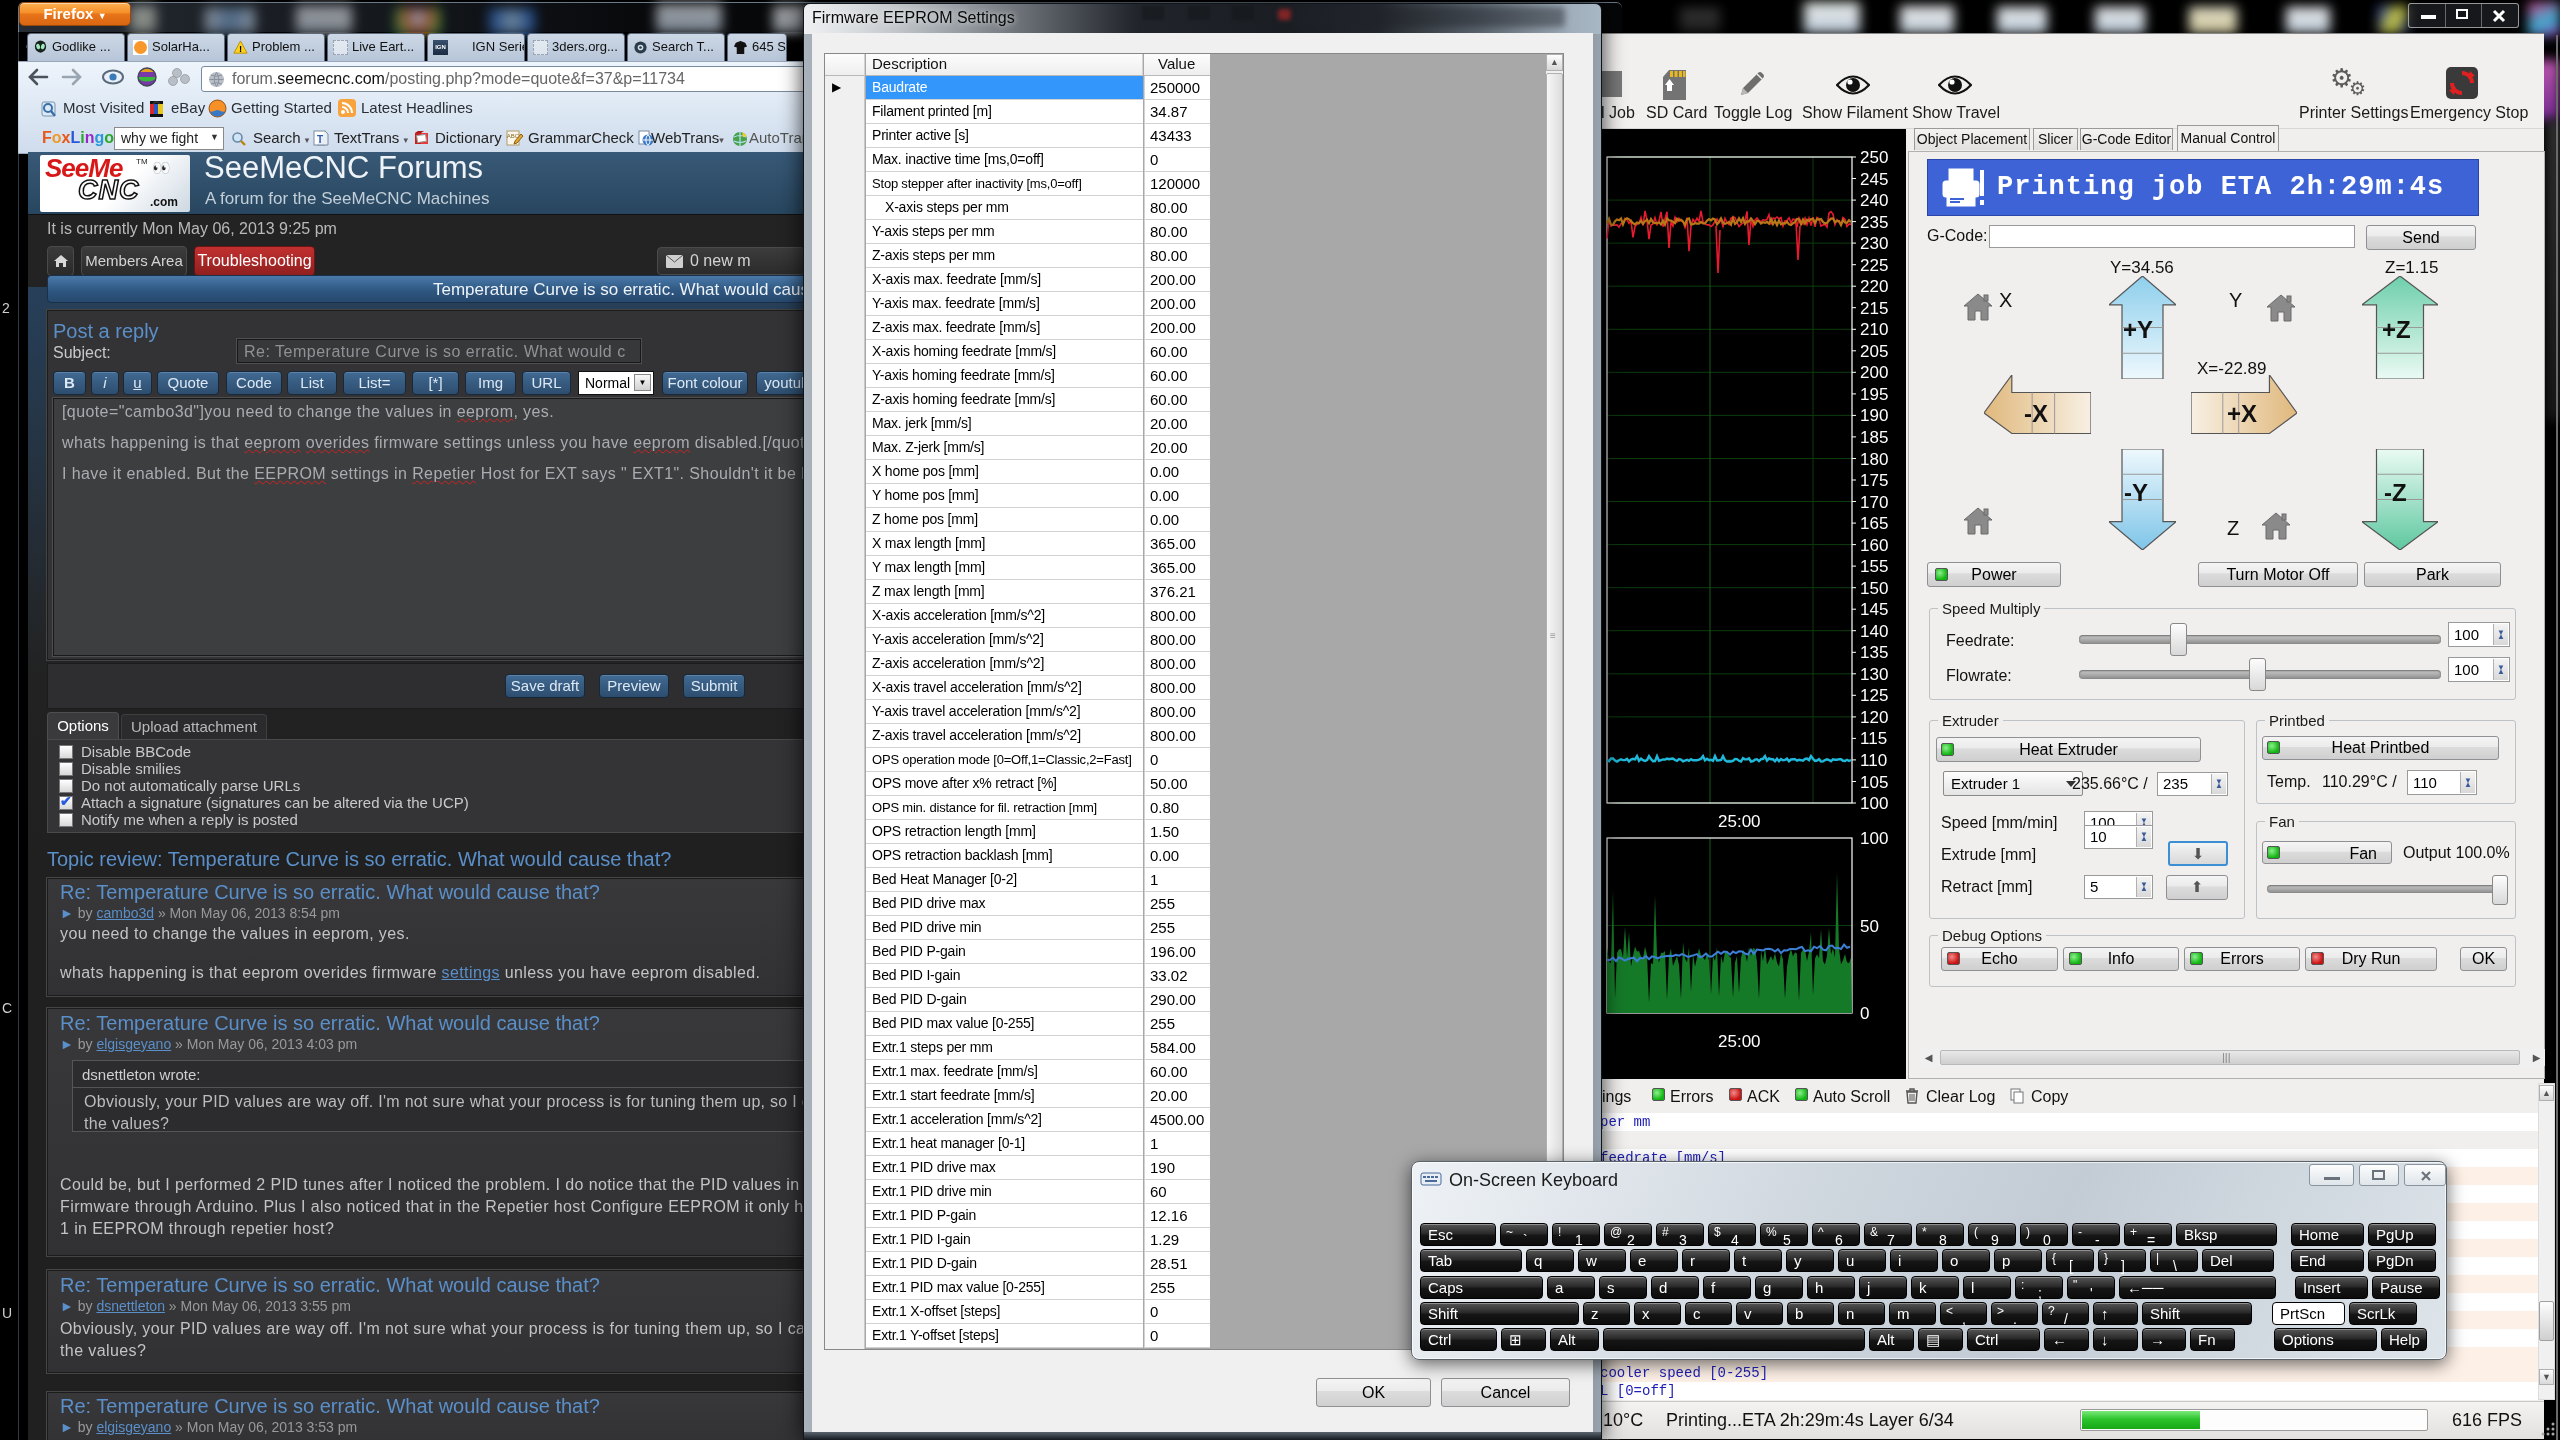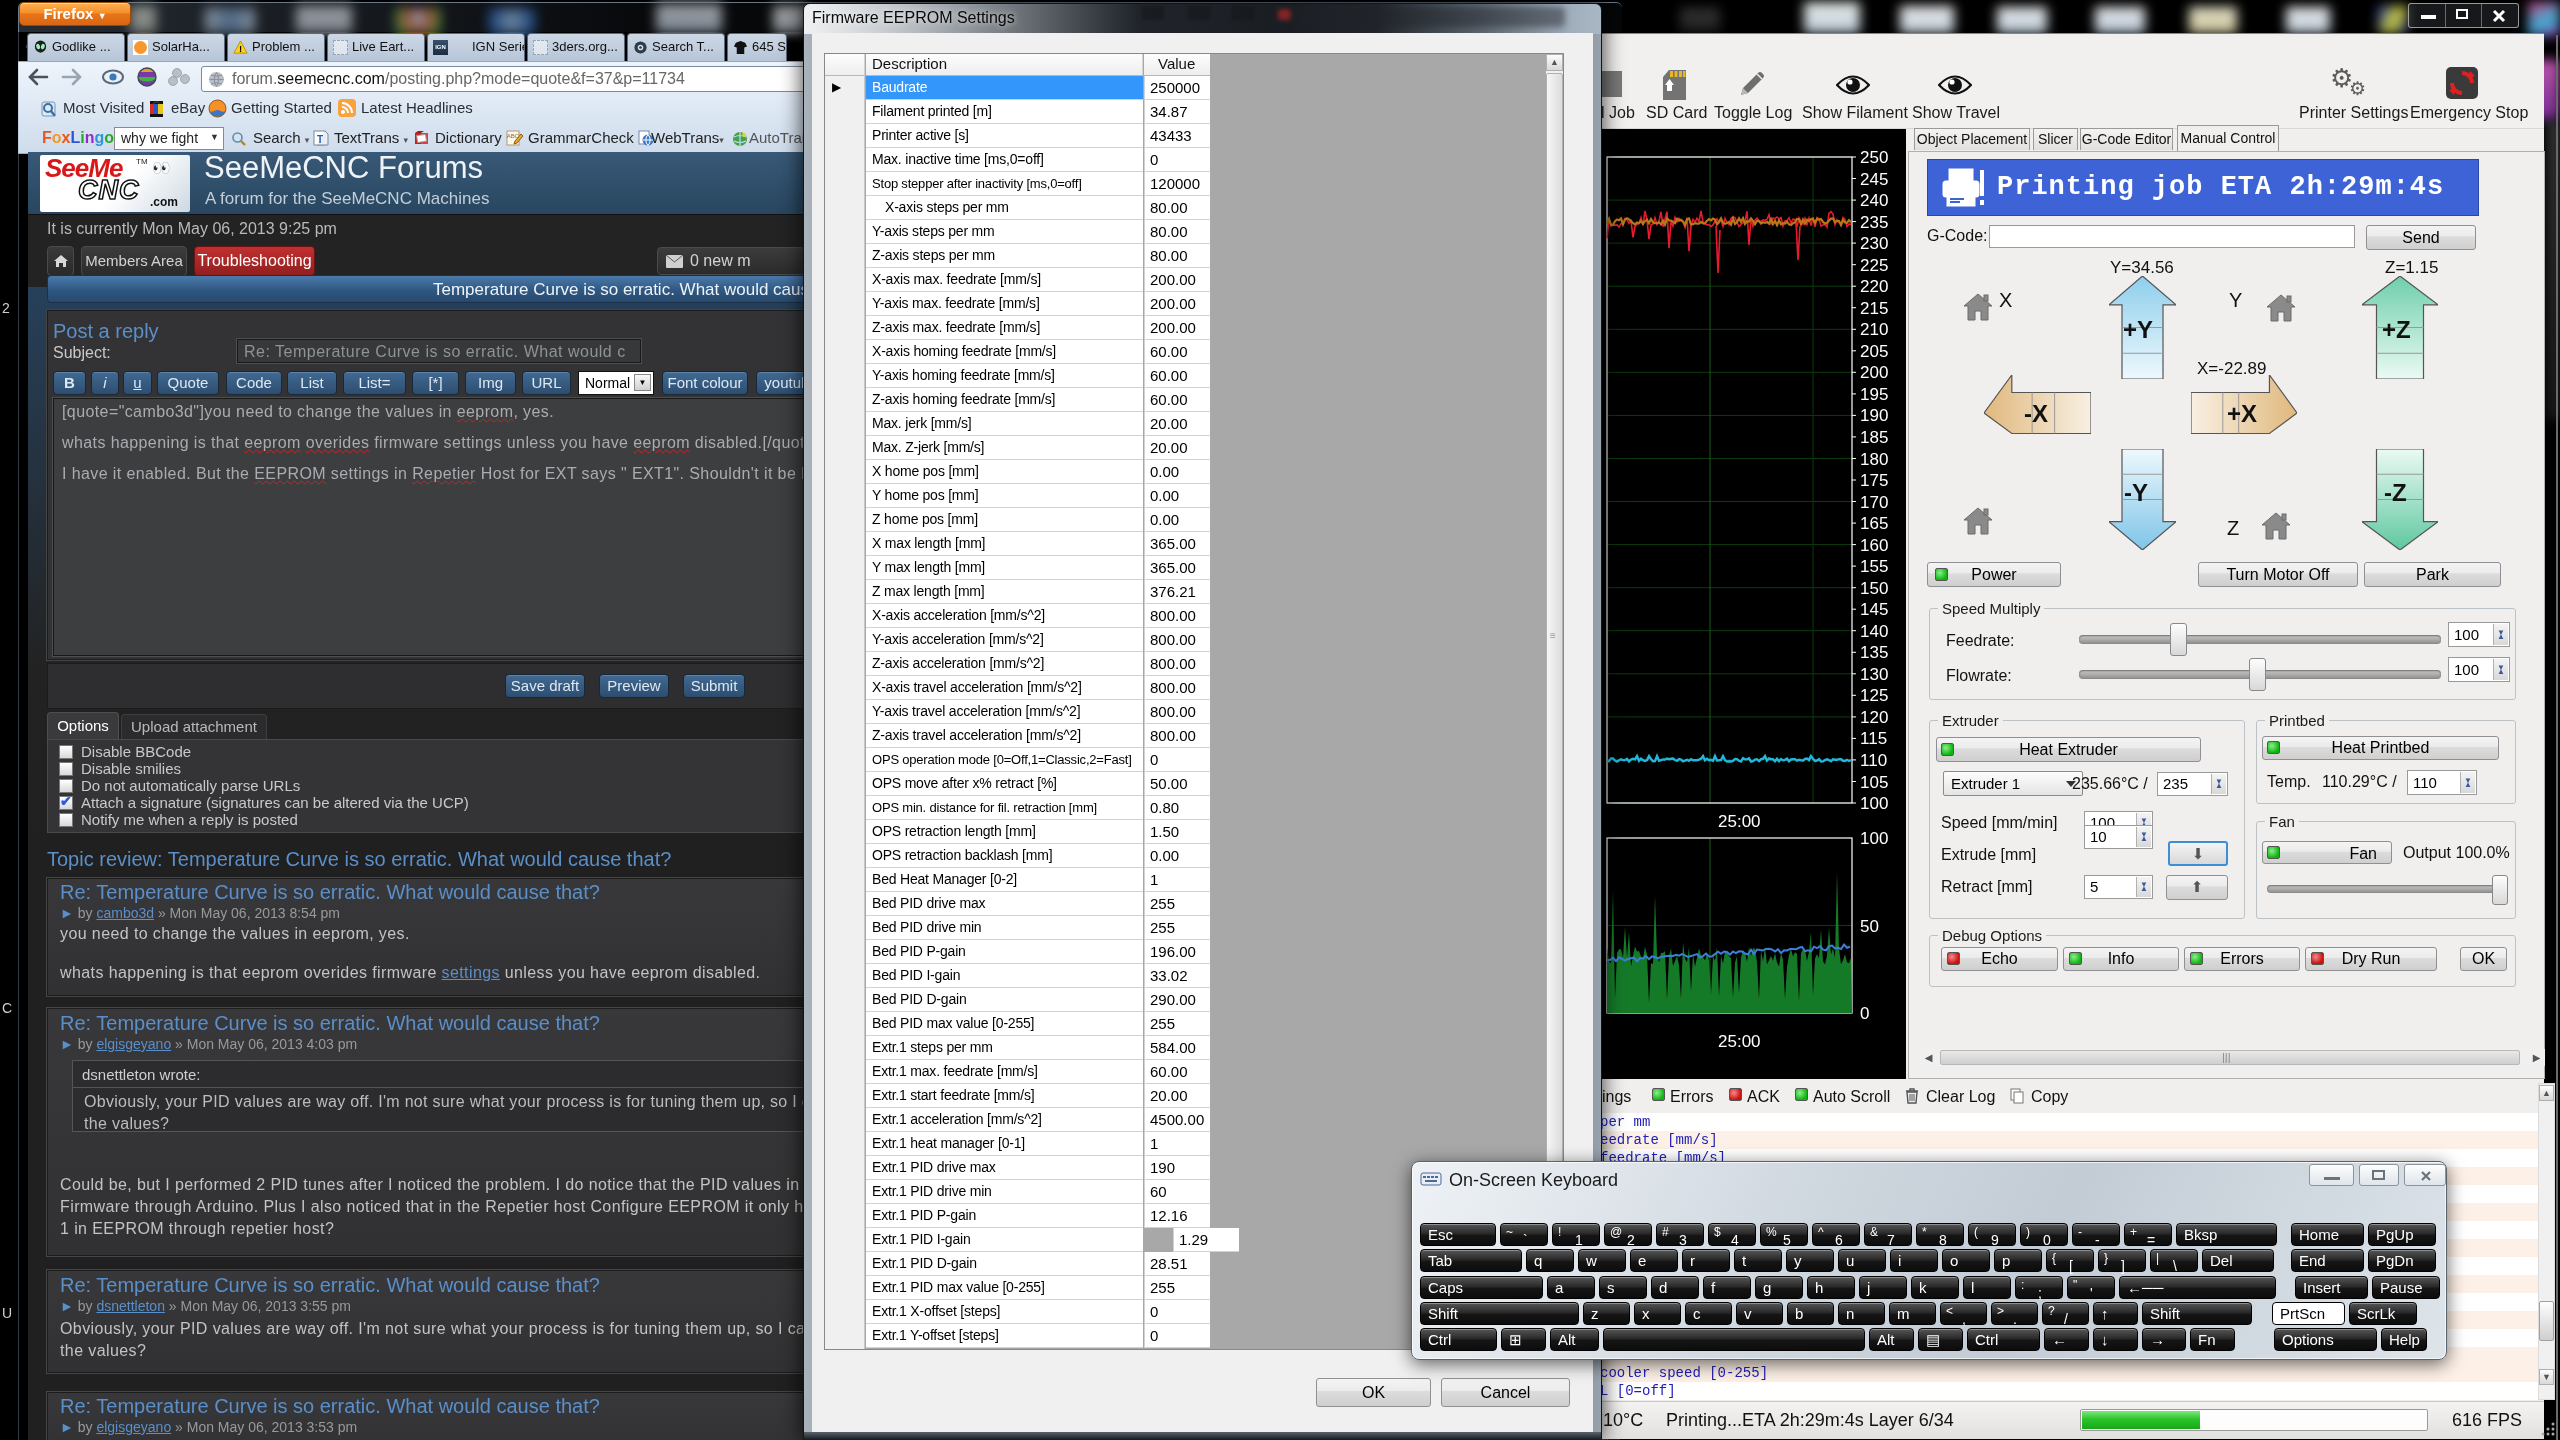--- a/index.html
+++ b/index.html
@@ -630,23 +630,20 @@
     </svg>
     <span class="a" style="left:330px;top:1054px;font-size:16px;color:#111;">Clear Log</span>
     <svg class="a" style="left:414px;top:1054px" width="15" height="16" viewBox="0 0 15 16">
       <rect x="1" y="1" width="9" height="11" fill="#fff" stroke="#777"></rect>
       <rect x="4" y="4" width="9" height="11" fill="#fff" stroke="#777"></rect>
     </svg>
     <span class="a" style="left:435px;top:1054px;font-size:16px;color:#111;">Copy</span>
     <div class="a" style="left:0;top:1079px;width:942px;height:18px;background:#fff;">
       <span style="position:absolute;left:4px;top:1px;font-family:&quot;Liberation Mono&quot;,monospace;font-size:14px;color:#2020b8;">per mm</span>
     </div>
-    <div class="a" style="left:0;top:1097px;width:942px;height:18px;background:#fdf0e6;">
-      <span style="position:absolute;left:4px;top:1px;font-family:&quot;Liberation Mono&quot;,monospace;font-size:14px;color:#2020b8;">eedrate [mm/s]</span>
-    </div>
     <div class="a" style="left:0;top:1115px;width:942px;height:18px;background:#fff;">
       <span style="position:absolute;left:4px;top:1px;font-family:&quot;Liberation Mono&quot;,monospace;font-size:14px;color:#2020b8;">feedrate [mm/s]</span>
     </div>
     <div class="a" style="left:0;top:1133px;width:942px;height:18px;background:#fdf0e6;">
       <span style="position:absolute;left:4px;top:1px;font-family:&quot;Liberation Mono&quot;,monospace;font-size:14px;color:#2020b8;"></span>
     </div>
     <div class="a" style="left:0;top:1151px;width:942px;height:18px;background:#fff;">
       <span style="position:absolute;left:4px;top:1px;font-family:&quot;Liberation Mono&quot;,monospace;font-size:14px;color:#2020b8;"></span>
     </div>
     <div class="a" style="left:0;top:1169px;width:942px;height:18px;background:#fdf0e6;">
@@ -817,21 +814,21 @@
 <div class="gridval" style="top:1108px;">4500.00</div>
 <div class="gridrow" style="top:1132px;">Extr.1 heat manager [0-1]</div>
 <div class="gridval" style="top:1132px;">1</div>
 <div class="gridrow" style="top:1156px;">Extr.1 PID drive max</div>
 <div class="gridval" style="top:1156px;">190</div>
 <div class="gridrow" style="top:1180px;">Extr.1 PID drive min</div>
 <div class="gridval" style="top:1180px;">60</div>
 <div class="gridrow" style="top:1204px;">Extr.1 PID P-gain</div>
 <div class="gridval" style="top:1204px;">12.16</div>
 <div class="gridrow" style="top:1228px;">Extr.1 PID I-gain</div>
-<div class="gridval" style="top:1228px;margin-left:29px;">1.29</div>
+<div class="gridval" style="top:1228px;">1.29</div>
 <div class="gridrow" style="top:1252px;">Extr.1 PID D-gain</div>
 <div class="gridval" style="top:1252px;">28.51</div>
 <div class="gridrow" style="top:1276px;">Extr.1 PID max value [0-255]</div>
 <div class="gridval" style="top:1276px;">255</div>
 <div class="gridrow" style="top:1300px;">Extr.1 X-offset [steps]</div>
 <div class="gridval" style="top:1300px;">0</div>
 <div class="gridrow" style="top:1324px;">Extr.1 Y-offset [steps]</div>
 <div class="gridval" style="top:1324px;">0</div>
 <span class="a" style="left:832px;top:80px;font-size:12px;color:#000;">▶</span>
 <div class="a" style="left:1546px;top:54px;width:17px;height:1295px;background:#f0f0f0;"></div>

